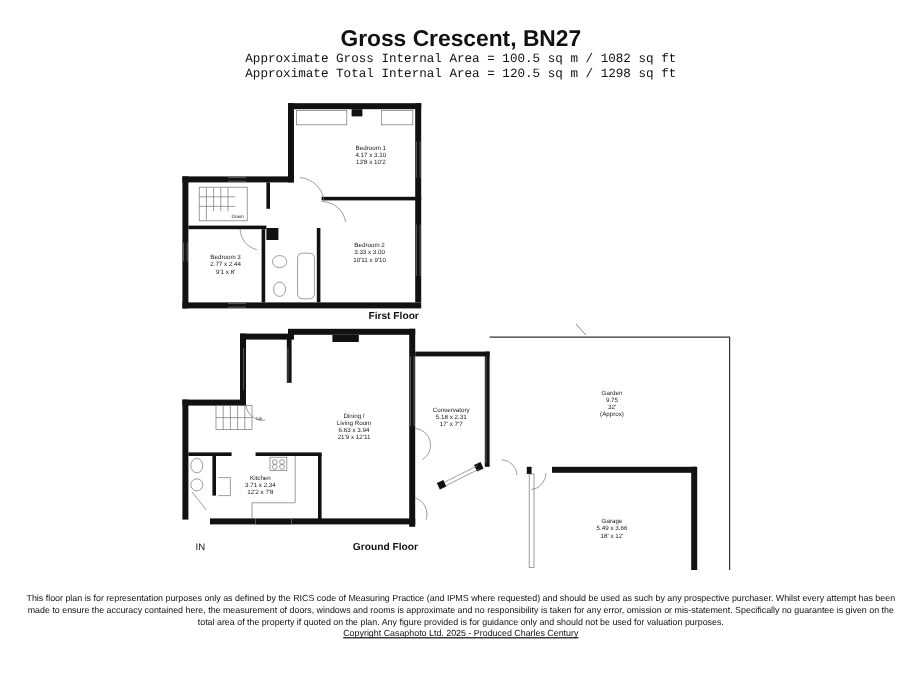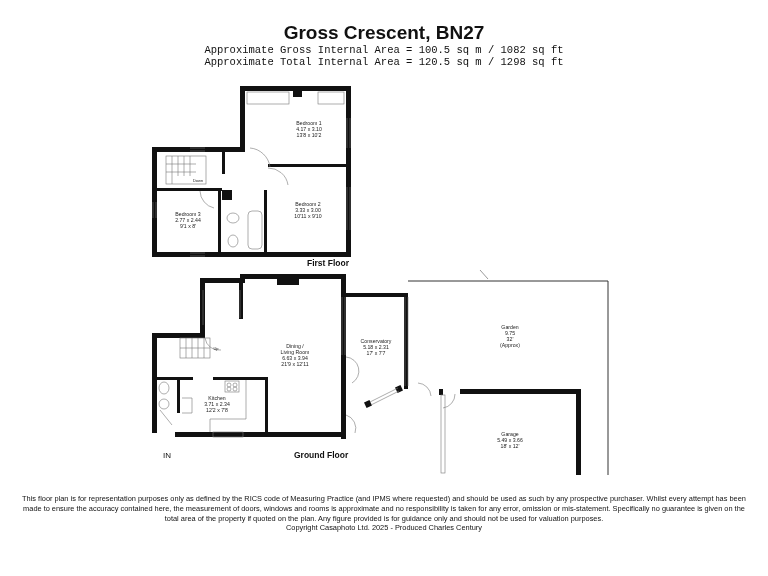--- a/index.html
+++ b/index.html
@@ -5,21 +5,21 @@
   html, body { margin: 0; padding: 0; background: #ffffff; }
   body { width: 768px; height: 576px; position: relative; overflow: hidden; font-family: "Liberation Sans", sans-serif; color: #111; }
   .header { position: absolute; left: 0; top: 22px; width: 768px; text-align: center; }
   .title { font-size: 19px; font-weight: bold; line-height: 22px; margin: 0; }
   .area-line { font-size: 10.5px; line-height: 12px; font-family: Liberation Mono, monospace; }
   svg.plan { position: absolute; left: 0; top: 0; }
   .room-label { font-size: 5.2px; fill: #222; text-anchor: middle; font-family: "Liberation Sans", sans-serif; }
   .floor-label { font-size: 8.5px; font-weight: bold; fill: #111; font-family: "Liberation Sans", sans-serif; }
   .in-label { font-size: 8px; fill: #111; font-family: "Liberation Sans", sans-serif; }
   .footer { position: absolute; left: 20px; top: 494px; width: 728px; text-align: center; font-size: 7.4px; line-height: 9.8px; color: #111; }
-  .copyright { display: block; }
+  .copyright { display: block; text-decoration: underline; }
 </style>
 </head>
 <body>
 
 <div class="header">
   <div class="title">Gross Crescent, BN27</div>
   <div class="area-line">Approximate Gross Internal Area = 100.5 sq m / 1082 sq ft</div>
   <div class="area-line">Approximate Total Internal Area = 120.5 sq m / 1298 sq ft</div>
 </div>
 

